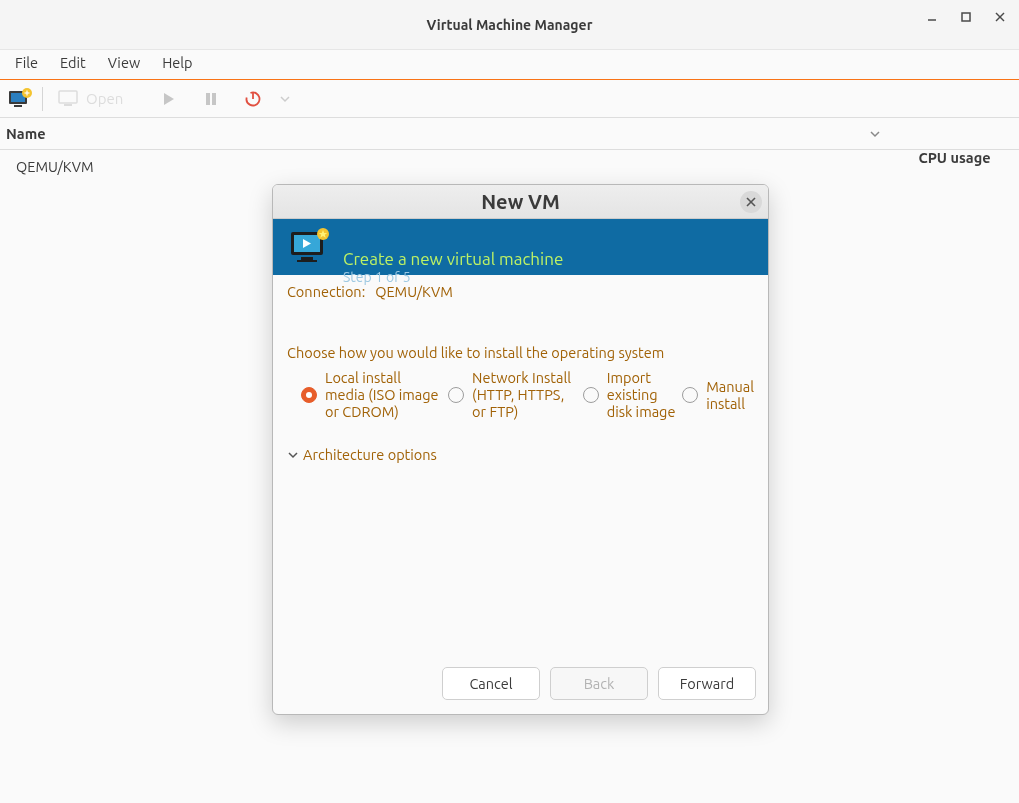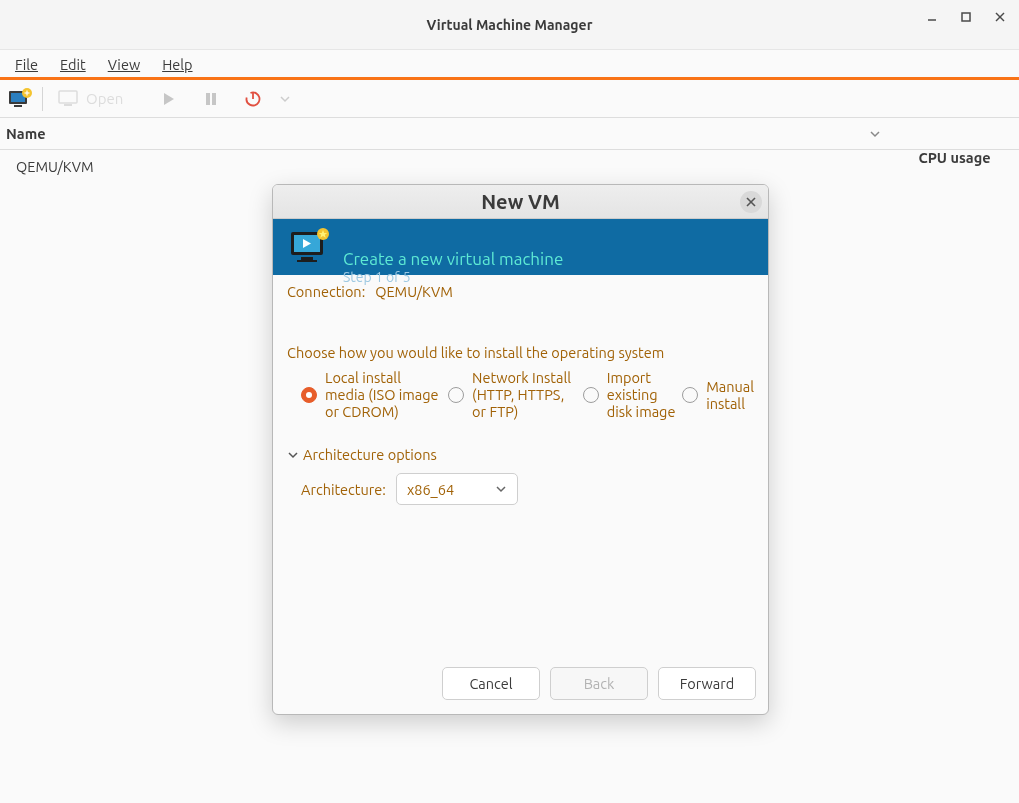--- a/index.html
+++ b/index.html
@@ -5,21 +5,21 @@
     * { box-sizing: border-box; margin: 0; padding: 0; font-family: "Ubuntu", "Segoe UI", sans-serif; }
     body { width: 1019px; height: 803px; background: #fafafa; overflow: hidden; position: relative; color: #3b3b3b; }
 
     
     .titlebar { height: 50px; background: #f5f5f5; display: flex; align-items: center; justify-content: center; position: relative; border-bottom: 1px solid #e6e6e6; }
     .titlebar-title { font-size: 14px; font-weight: 600; }
     .titlebar-controls { position: absolute; right: 6px; top: 0; height: 34px; display: flex; align-items: center; gap: 8px; }
     .titlebar-btn { width: 26px; height: 26px; display: flex; align-items: center; justify-content: center; cursor: pointer; border-radius: 3px; }
 
     
-    .menubar { height: 30px; display: flex; align-items: flex-end; padding: 0 4px; border-bottom: 3px solid #f97316; text-decoration: underline; }
+    .menubar { height: 30px; display: flex; align-items: flex-start; padding: 0 4px; border-bottom: 1px solid #f97316; }
     .menuitem { padding: 4px 11px; font-size: 14.5px; cursor: pointer; }
 
     
     .toolbar { height: 38px; display: flex; align-items: center; padding: 0 6px; gap: 4px; background: #fafafa; border-bottom: 1px solid #dddddd; }
     .toolbar-icon { width: 28px; height: 28px; display: flex; align-items: center; justify-content: center; border-radius: 3px; cursor: pointer; }
     .toolbar-sep { width: 1px; height: 24px; background: #d5d5d5; margin: 0 4px; }
     .toolbar-open { display: flex; align-items: center; gap: 5px; padding: 3px 6px; color: #b1b1b1; cursor: default; font-size: 15px; }
     .toolbar-disabled { opacity: 0.4; cursor: default; }
     .toolbar-power svg circle { stroke: #e15041; }
     .toolbar-power svg line { stroke: #e15041; }
@@ -36,21 +36,21 @@
 
     
     .dialog { position: absolute; left: 272px; top: 184px; width: 497px; height: 531px; background: #fafafa; border: 1px solid #b8b8b8; border-radius: 6px; box-shadow: 0 8px 24px rgba(0,0,0,0.18); overflow: hidden; display: flex; flex-direction: column; }
     .dialog-titlebar { height: 34px; background: linear-gradient(to bottom, #eeeeee, #e4e4e4); border-bottom: 1px solid #cccccc; display: flex; align-items: center; justify-content: center; position: relative; }
     .dialog-title { font-size: 20px; font-weight: 600; }
     .dialog-close { position: absolute; right: 6px; top: 6px; width: 22px; height: 22px; border-radius: 50%; background: #d9d9d9; display: flex; align-items: center; justify-content: center; cursor: pointer; }
 
     .dialog-banner { background: #0f6ba3; height: 56px; display: flex; align-items: center; padding: 0 14px; gap: 12px; }
     .banner-icon { width: 44px; height: 40px; display: flex; align-items: center; justify-content: center; }
     .banner-text { display: flex; flex-direction: column; line-height: 1.25; }
-    .banner-title { color: #5eead4; font-size: 17px; font-weight: 400; margin-top: 40px; }
+    .banner-title { color: #bef264; font-size: 17px; font-weight: 400; margin-top: 40px; }
     .banner-step { color: #9ec9e2; font-size: 14px; }
 
     .dialog-body { flex: 1; padding: 8px 14px 6px 14px; font-size: 14.5px; color: #a16207; }
     .conn-row { display: flex; gap: 10px; margin-bottom: 44px; }
     .conn-label { }
     .conn-value { }
     .choose-text { margin-bottom: 8px; }
 
     .radio-list { padding-left: 14px; display: flex; flex-direction: row; gap: 6px; margin-bottom: 26px; }
     .radio-item { display: flex; align-items: center; gap: 8px; cursor: pointer; }
@@ -222,29 +222,20 @@
         <span>Manual install</span>
       </label>
     </div>
 
     <div class="arch-header">
       <svg width="12" height="12">
           <polyline points="2,4 6,8 10,4" fill="none" stroke="#555" stroke-width="1.5"></polyline>
         </svg>
       <span>Architecture options</span>
     </div>
-    <div class="arch-body">
-      <span class="arch-label">Architecture:</span>
-      <div class="arch-select">
-        <span>x86_64</span>
-        <svg width="12" height="12">
-            <polyline points="2,4 6,8 10,4" fill="none" stroke="#666" stroke-width="1.5"></polyline>
-          </svg>
-      </div>
-    </div>
   </div>
 
   <div class="dialog-buttons">
     <div class="dbtn">
       <span>Cancel</span>
     </div>
     <div class="dbtn disabled">
       <span>Back</span>
     </div>
     <div class="dbtn">

